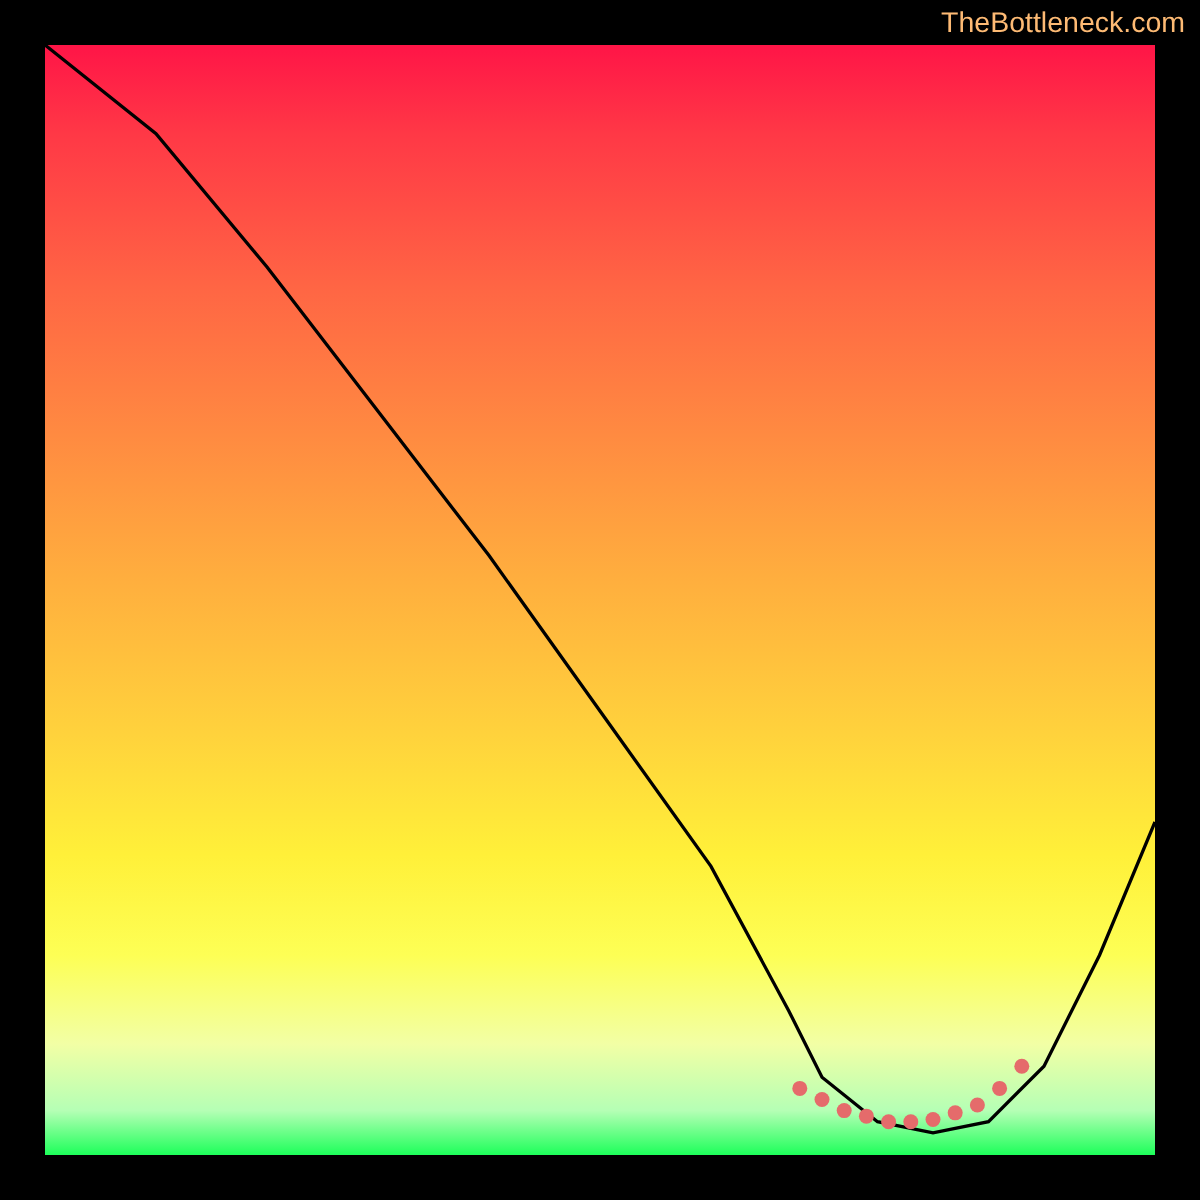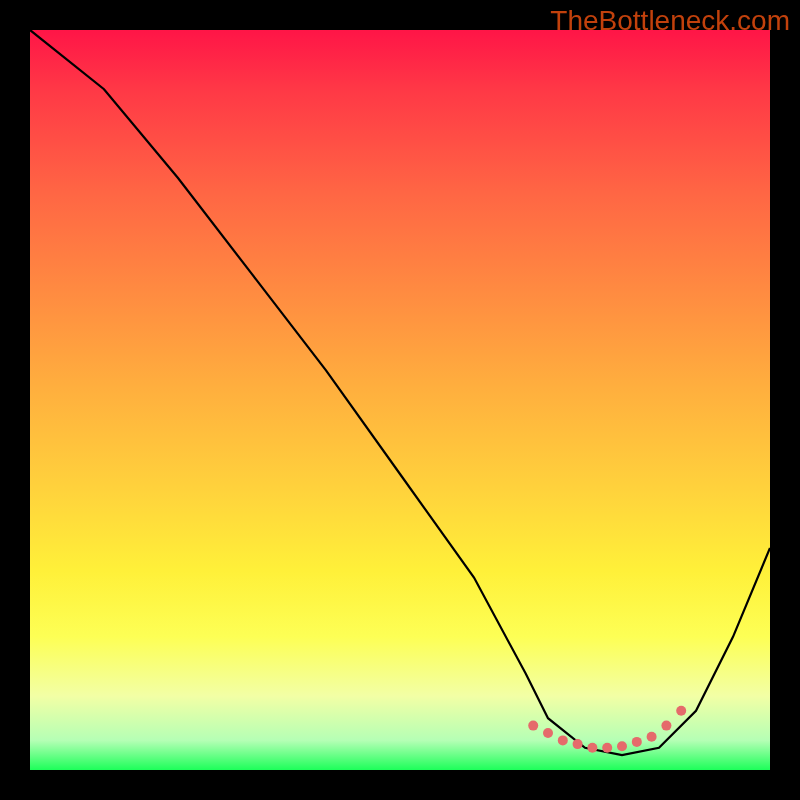--- a/index.html
+++ b/index.html
@@ -7,23 +7,23 @@
   .frame {
     position: relative;
     width: 800px;
     height: 800px;
     background: #000;
   }
   .watermark {
     position: absolute;
     top: 5px;
     right: 10px;
-    color: #c2410c;
+    color: #fdba74;
     font-family: Arial, sans-serif;
-    font-size: 28px;
+    font-size: 19px;
     font-weight: 400;
     letter-spacing: 0px;
   }
   .plot-area {
     position: absolute;
     left: 30px;
     top: 30px;
     width: 740px;
     height: 740px;
     overflow: hidden;

